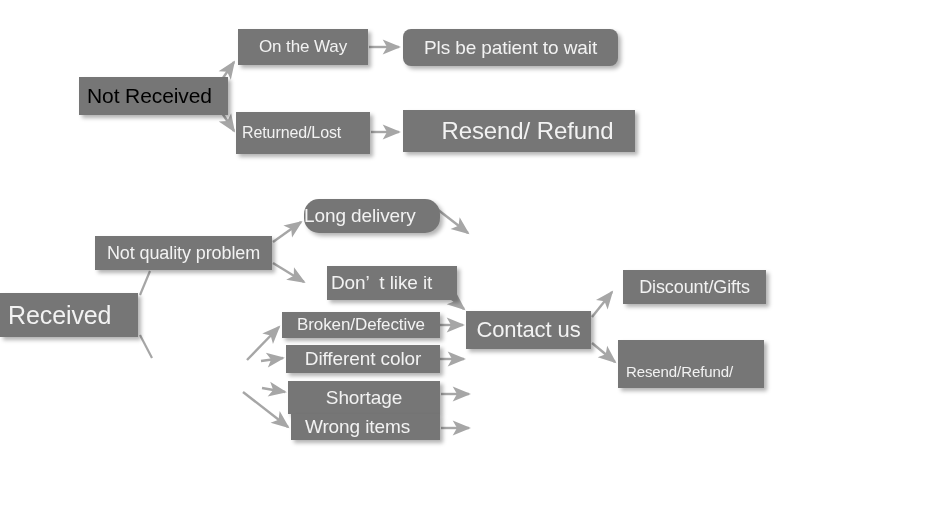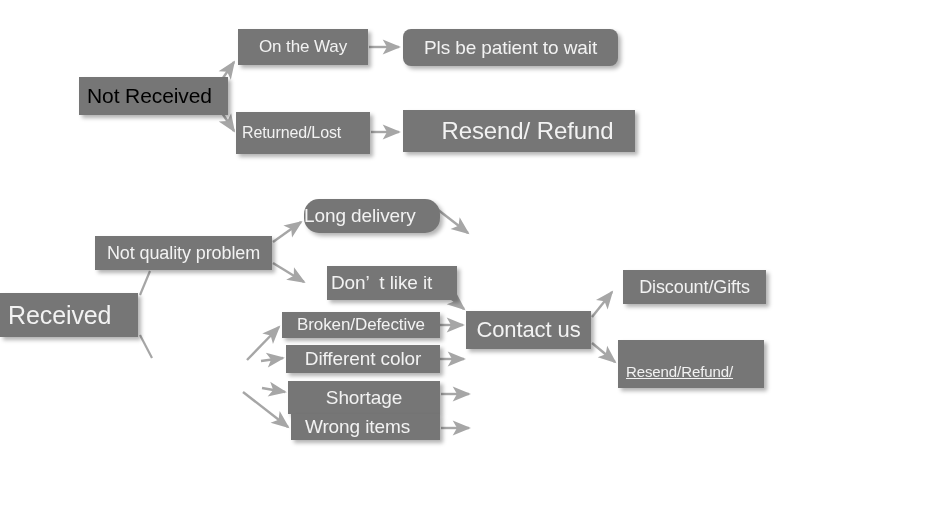--- a/index.html
+++ b/index.html
@@ -36,21 +36,20 @@
     box-shadow: 3px 3px 4px rgba(0,0,0,0.30);
     letter-spacing: -0.1px;
     overflow: hidden;
     z-index: 2;
   }
   .node.center { justify-content: center; }
   .node.left { justify-content: flex-start; }
   .node.multiline {
     display: block;
     white-space: pre-line;
-    text-decoration: underline;
   }
   .node.multiline .ln { display: block; }
 </style>
 </head>
 <body>
 
 <div id="canvas" style="background: rgb(255, 255, 255);">
 
   <svg id="arrow-layer" viewBox="0 0 926 523" xmlns="http://www.w3.org/2000/svg">
     <defs>

